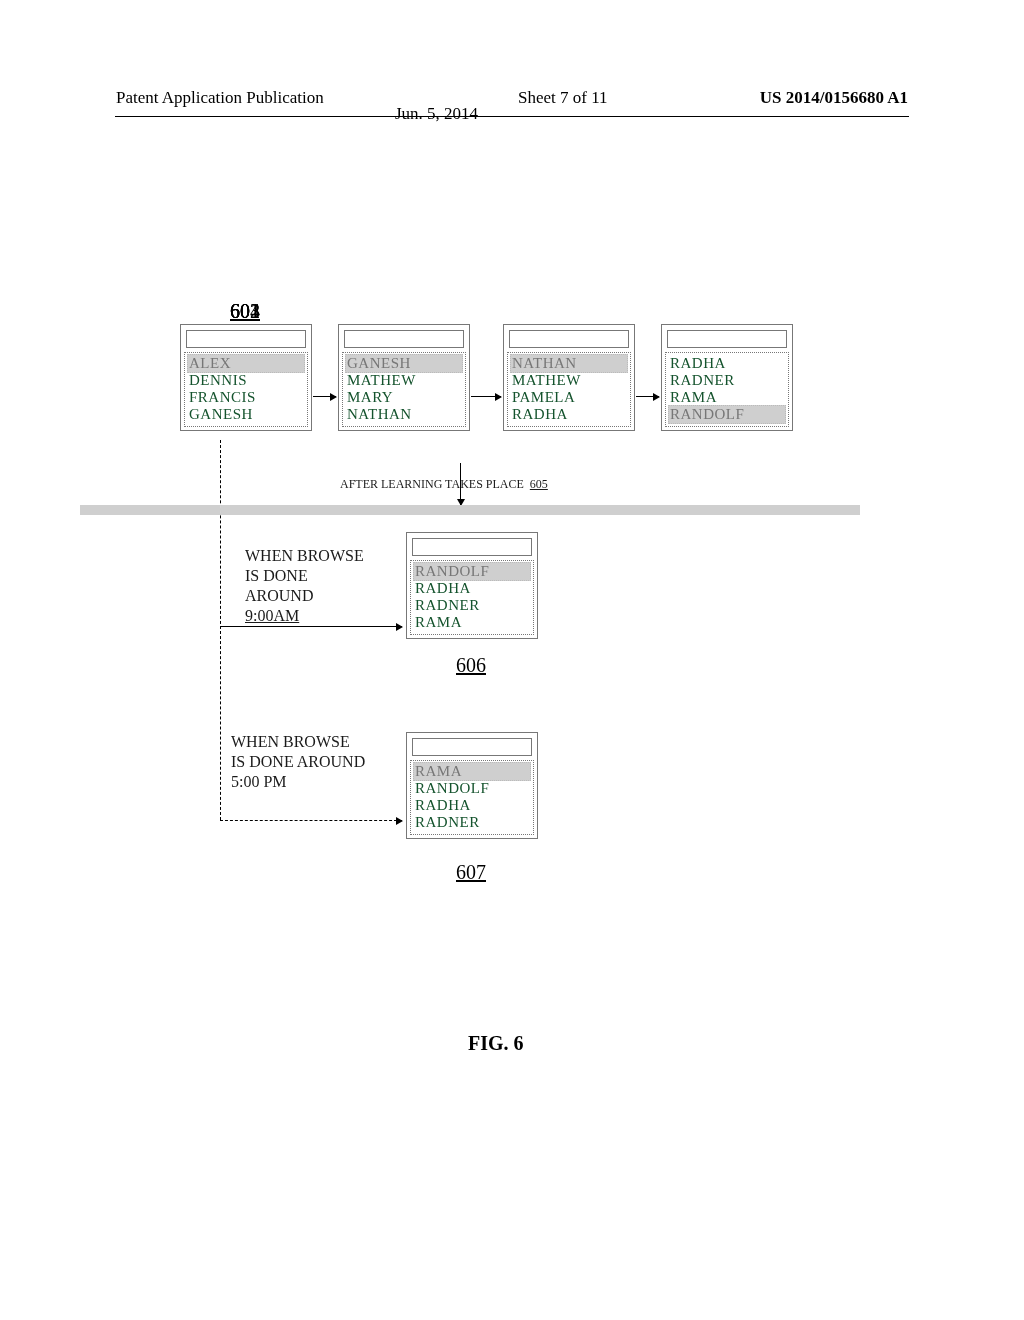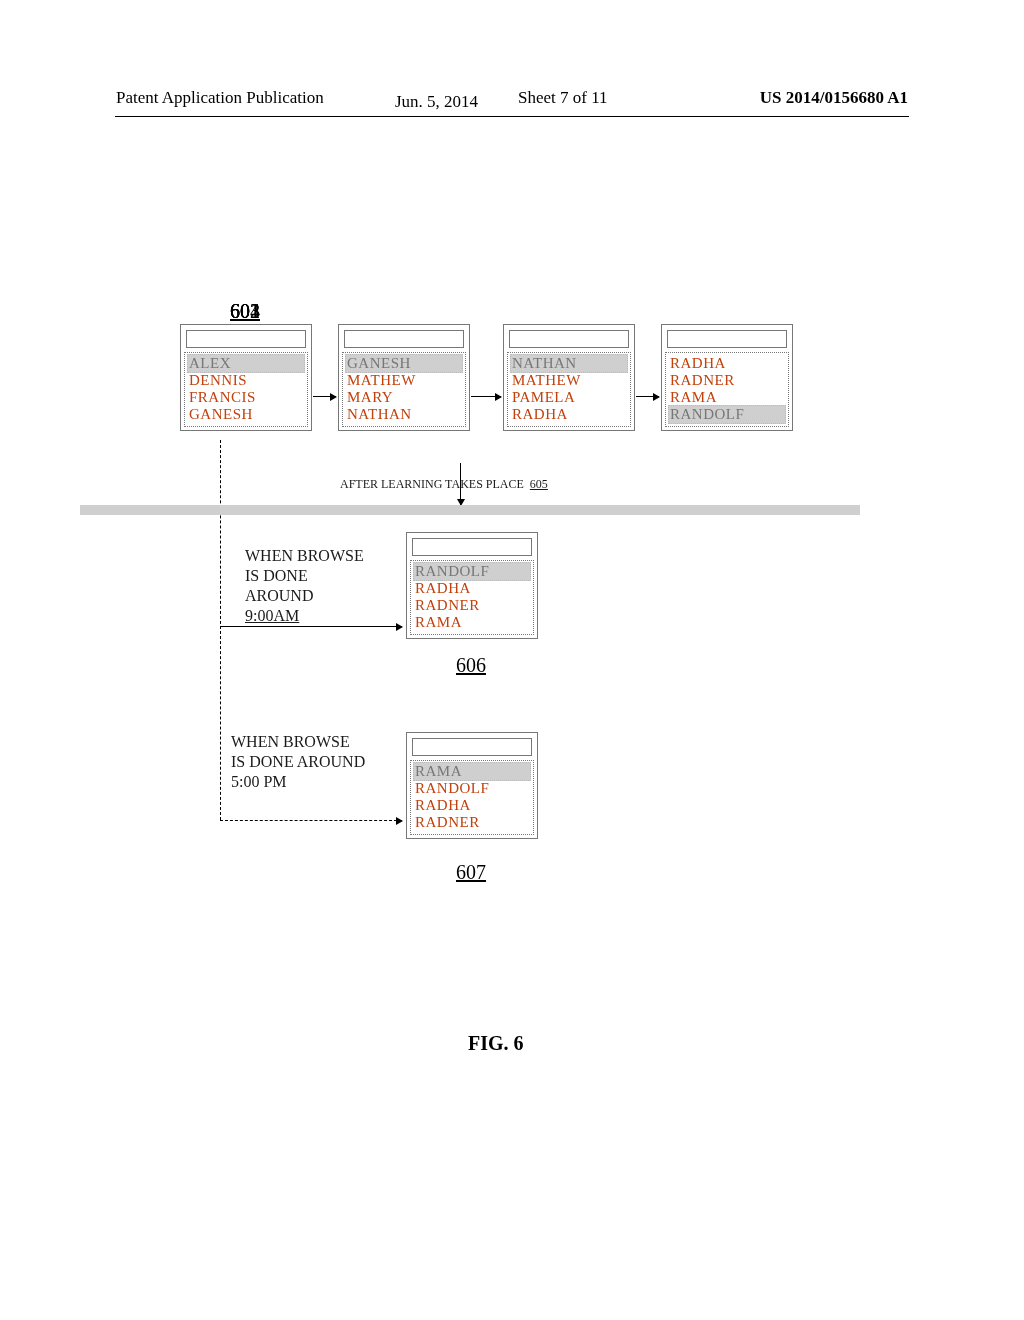--- a/index.html
+++ b/index.html
@@ -19,21 +19,21 @@
     font-size: 17px;
   }
   .header-line {
     border-top: 1.5px solid #000;
     position: absolute;
     top: 32px;
     left: 115px;
     right: 115px;
   }
   .pub-label { position: absolute; left: 116px; top: 4px; font-weight: normal; }
-  .date-label { position: absolute; left: 395px; top: 8px; }
+  .date-label { position: absolute; left: 395px; top: 20px; }
   .sheet-label { position: absolute; left: 518px; top: 4px; }
   .pubno-label { position: absolute; right: 116px; top: 4px; font-weight: bold; }
 
   .figure-area {
     position: absolute;
     top: 300px;
     left: 180px;
     width: 680px;
   }
 
@@ -56,21 +56,21 @@
     border: 1px solid #777;
     height: 18px;
     margin: 2px 2px 4px 2px;
   }
   .items {
     border: 1px dotted #777;
     padding: 2px 3px 3px 3px;
   }
   .item {
     font-size: 15px;
-    color: #c2410c;
+    color: #14532d;
     padding: 0 1px;
     letter-spacing: 0.5px;
   }
   .item.hl {
     background: #cfcfcf;
     color: #777;
     border: 1px dotted #bbb;
     margin: -1px;
   }
 

